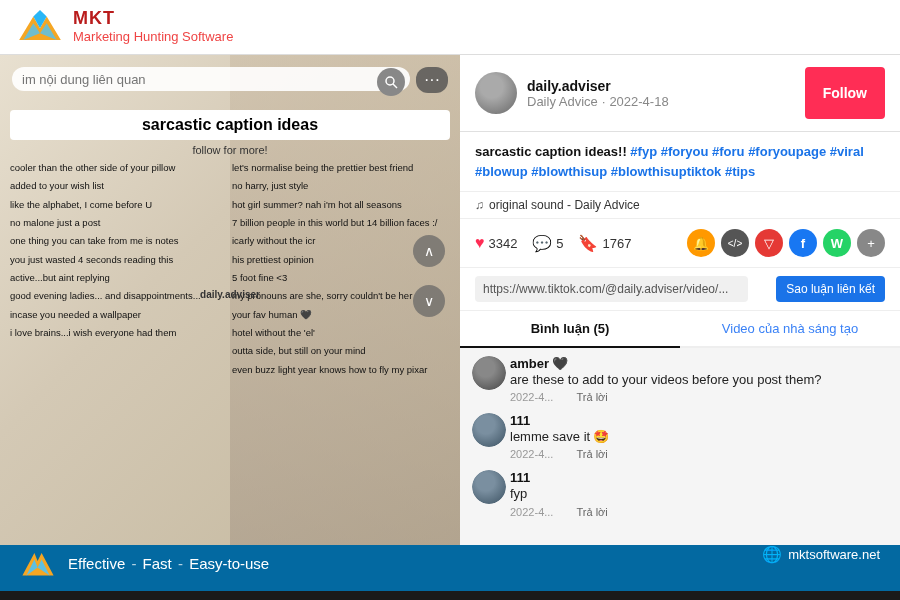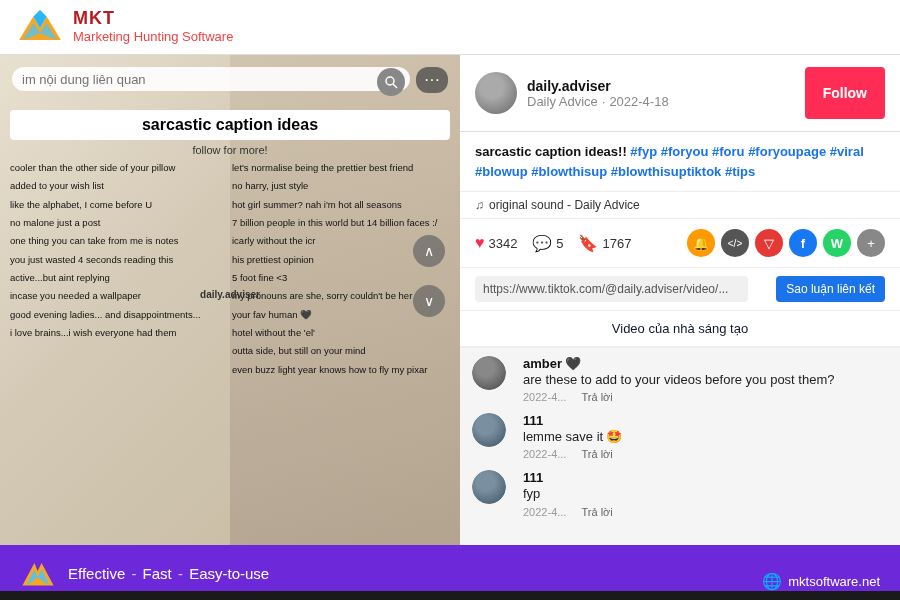--- a/index.html
+++ b/index.html
@@ -290,62 +290,62 @@
       display: flex;
       background: #fff;
       border-bottom: 2px solid #eee;
     }
     .tab {
       flex: 1;
       padding: 10px;
       text-align: center;
       font-size: 13px;
       cursor: pointer;
-      color: #0f172a;
+      color: #3b82f6;
     }
     .tab.active {
       color: #111;
       font-weight: bold;
       border-bottom: 2px solid #111;
       margin-bottom: -2px;
     }
 
     .comments-list {
       flex: 1;
       overflow-y: auto;
       background: #f5f5f5;
       padding: 8px 12px;
       display: flex;
       flex-direction: column;
       gap: 10px;
     }
     .comment-item {
       display: flex;
-      gap: 17px;
+      gap: 4px;
       background: transparent;
     }
     .comment-avatar {
       width: 34px;
       height: 34px;
       border-radius: 50%;
       flex-shrink: 0;
       overflow: hidden;
     }
     .comment-body { flex: 1; }
     .comment-user { font-weight: bold; font-size: 13px; color: #111; }
     .comment-text { font-size: 13px; color: #222; line-height: 1.4; }
     .comment-meta { font-size: 11px; color: #999; margin-top: 2px; }
-    .reply-link { color: #666; margin-left: 12px; cursor: pointer; }
+    .reply-link { color: #666; margin-left: 20px; cursor: pointer; }
 
     
     .footer {
-      background: #6d28d9;
+      background: #0369a1;
       height: 46px;
       display: flex;
-      align-items: flex-end;
+      align-items: flex-start;
       padding: 0 20px;
       justify-content: space-between;
     }
     .footer-left { display: flex; align-items: center; gap: 12px; }
     .footer-logo { width: 36px; height: 36px; }
     .footer-tagline { color: white; font-size: 15px; font-weight: 500; }
     .footer-dash { color: rgba(255,255,255,0.7); margin: 0 2px; }
     .footer-right { display: flex; align-items: center; gap: 6px; color: white; font-size: 13px; }
     .globe-icon { font-size: 16px; }
 
@@ -407,22 +407,22 @@
 
         <div class="caption-columns">
           <div class="caption-col">
             <div class="caption-item">cooler than the other side of your pillow</div>
             <div class="caption-item">added to your wish list</div>
             <div class="caption-item">like the alphabet, I come before U</div>
             <div class="caption-item">no malone just a post</div>
             <div class="caption-item">one thing you can take from me is notes</div>
             <div class="caption-item">you just wasted 4 seconds reading this</div>
             <div class="caption-item">active...but aint replying</div>
+            <div class="caption-item">good evening ladies... and disappointments...</div>
             <div class="caption-item">incase you needed a wallpaper</div>
-            <div class="caption-item">good evening ladies... and disappointments...</div>
             <div class="caption-item">i love brains...i wish everyone had them</div>
           </div>
           <div class="caption-col">
             <div class="caption-item">let's normalise being the prettier best friend</div>
             <div class="caption-item">no harry, just style</div>
             <div class="caption-item">hot girl summer? nah i'm hot all seasons</div>
             <div class="caption-item">7 billion people in this world but 14 billion faces :/</div>
             <div class="caption-item">icarly without the icr</div>
             <div class="caption-item">his prettiest opinion</div>
             <div class="caption-item">5 foot fine &lt;3</div>
@@ -498,20 +498,21 @@
         <div class="action-icon-circle" style="background:#888;">+</div>
       </div>
     </div>
 
     <div class="link-bar">
       <input class="link-input" type="text" value="https://www.tiktok.com/@daily.adviser/video/..." readonly="" style="">
       <button class="copy-btn">Sao luận liên kết</button>
     </div>
 
     <div class="tabs-bar">
+      <div class="tab active">Bình luận (5)</div>
       <div class="tab">Video của nhà sáng tạo</div>
     </div>
 
     <div class="comments-list">
 
       <div class="comment-item">
         <div class="comment-avatar">
           <div style="width:34px;height:34px;border-radius:50%;background:radial-gradient(circle at 40% 35%, #888 30%, #444 100%);"></div>
         </div>
         <div class="comment-body">

